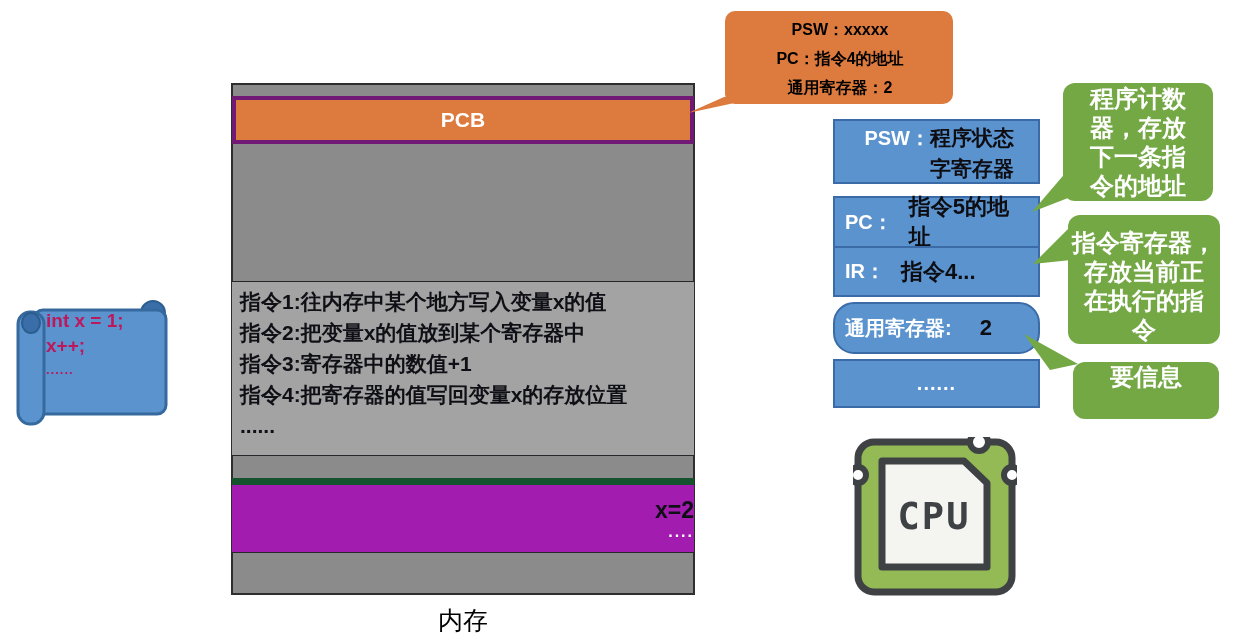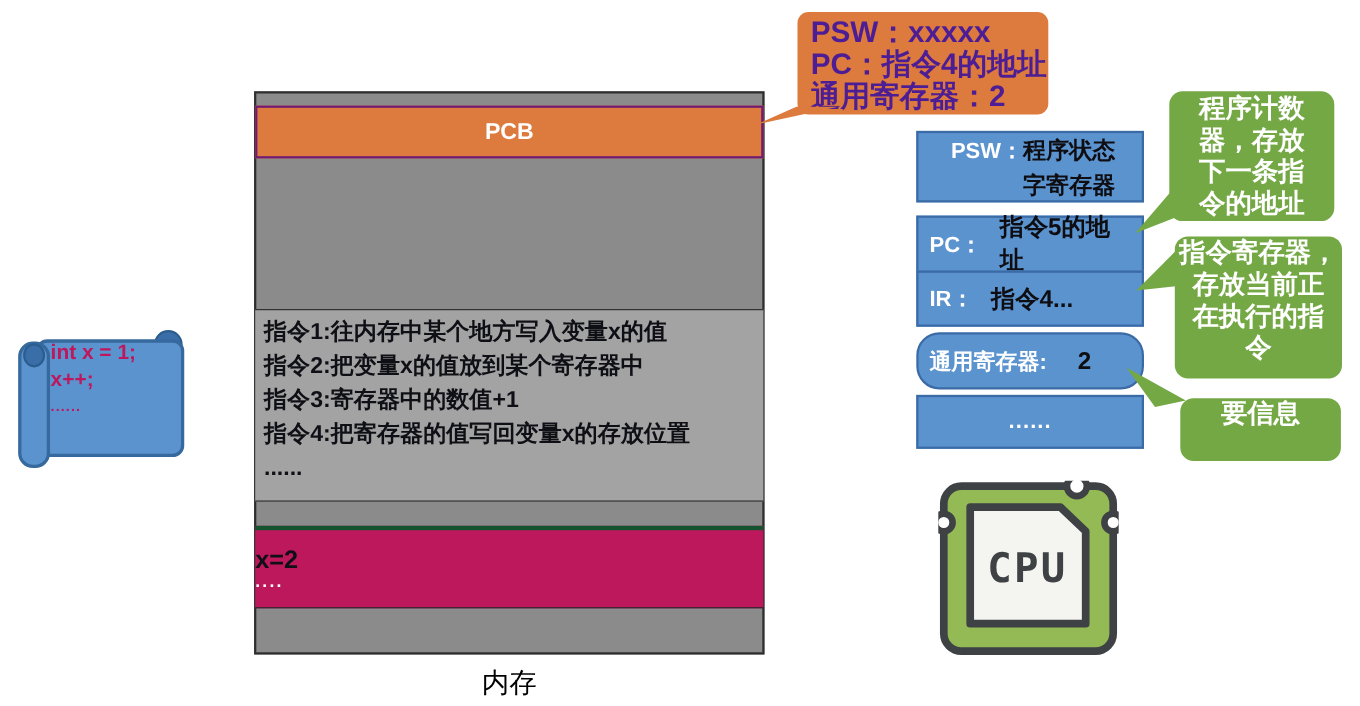--- a/index.html
+++ b/index.html
@@ -3,46 +3,46 @@
 <meta charset="utf-8">
 <style>
   * { margin:0; padding:0; box-sizing:border-box; }
   body { background:#ffffff; font-family:"Liberation Sans","DejaVu Sans",sans-serif; }
   #stage { position:relative; width:1236px; height:642px; background:#ffffff; overflow:hidden; }
 
   
   .memory { position:absolute; left:231px; top:83px; width:464px; height:512px;
             background:#8b8b8b; border:2px solid #2e2e2e; }
   .pcb-bar { position:absolute; left:-1px; right:-1px; top:11px; height:48px;
-             background:#dd7a3d; border:2px solid #701a75;
+             background:#dd7a3d; border:4px solid #701a75;
              display:flex; align-items:center; justify-content:center;
              color:#fff; font-size:21px; font-weight:bold; }
   .instr-block { position:absolute; left:-1px; right:-1px; top:196px; height:175px;
                  background:#a3a3a3; border-top:1px solid #26262b; border-bottom:1px solid #26262b;
                  padding:4px 6px 0 8px; }
   .instr-line { color:#0f0f16; font-size:21px; font-weight:600; line-height:31px; white-space:nowrap; }
   .x2-block { position:absolute; left:-1px; right:-1px; top:393px; height:75px;
-              background:#be185d; border-top:4px solid #14532d; border-bottom:1px solid #26262b;
-              display:flex; flex-direction:column; align-items:flex-start; justify-content:center; }
+              background:#a21caf; border-top:7px solid #14532d; border-bottom:1px solid #26262b;
+              display:flex; flex-direction:column; align-items:flex-end; justify-content:center; }
   .x2-value { color:#0f0f16; font-size:23px; font-weight:bold; line-height:26px; }
   .x2-dots  { color:#ffffff; font-size:16px; font-weight:bold; letter-spacing:2px; line-height:18px; }
   .memory-label { position:absolute; left:231px; top:604px; width:464px; text-align:center;
                   color:#000; font-size:25px; font-weight:400; }
 
   
   .scroll-wrap { position:absolute; left:12px; top:296px; width:162px; height:136px; }
   .scroll-text { position:absolute; left:34px; top:12px; width:126px; color:#be185d; }
   .scroll-line1 { font-size:19px; font-weight:bold; line-height:25px; }
   .scroll-line2 { font-size:19px; font-weight:bold; line-height:25px; }
   .scroll-line3 { font-size:13px; font-weight:bold; letter-spacing:1px; line-height:24px; }
 
   
   .snapshot { position:absolute; left:725px; top:11px; width:228px; height:93px;
               background:#dd7a3d; border-radius:10px; padding:4px 10px 0 12px; }
-  .snapshot-line { color:#4c1d95; font-size:27px; font-weight:bold; line-height:29px; white-space:nowrap; }
+  .snapshot-line { color:#000000; font-size:16px; font-weight:bold; line-height:29px; white-space:nowrap;text-align:center; }
   .tail { position:absolute; }
 
   
   .reg { position:absolute; left:833px; width:207px; background:#5b93cf; border:2px solid #3b6ba6; }
   .reg-psw  { top:119px; height:65px; text-align:right; padding:2px 24px 0 24px; line-height:29px; }
   .reg-pc   { top:196px; height:52px; }
   .reg-ir   { top:246px; height:51px; }
   .reg-gpr  { top:302px; height:52px;border-radius:21px; }
   .reg-dots { top:359px; height:49px; display:flex; align-items:center; justify-content:center; }
   .reg-row { display:flex; align-items:center; height:100%; padding:0 10px; }
@@ -52,21 +52,21 @@
   .reg-psw .reg-value { font-size:21px; }
   .reg-pc .reg-value, .reg-ir .reg-value { margin-left:16px; }
   .reg-gpr .reg-value { margin-left:28px; font-weight:bold; }
   .reg-dots .reg-value { color:#ffffff; font-size:20px; font-weight:bold; letter-spacing:1px; }
 
   
   .bubble { position:absolute; background:#74a845; border-radius:12px; color:#fff;
             text-align:center; font-weight:600; }
   .bubble-line { font-size:24px; line-height:29px; white-space:nowrap; }
   .bubble-1 { left:1063px; top:83px;  width:150px; height:118px; padding-top:1px; }
-  .bubble-2 { left:1068px; top:215px; width:152px; height:129px; padding-top:0; }
+  .bubble-2 { left:1068px; top:215px; width:152px; height:129px; padding-top:13px; }
   .bubble-3 { left:1073px; top:362px; width:146px; height:57px;  padding-top:1px; }
   .bubble-3 .bubble-line { line-height:27px; }
 
   
   .cpu-wrap { position:absolute; left:853px; top:437px; width:164px; height:160px; }
 </style>
 </head>
 <body>
 
 <div id="stage">

